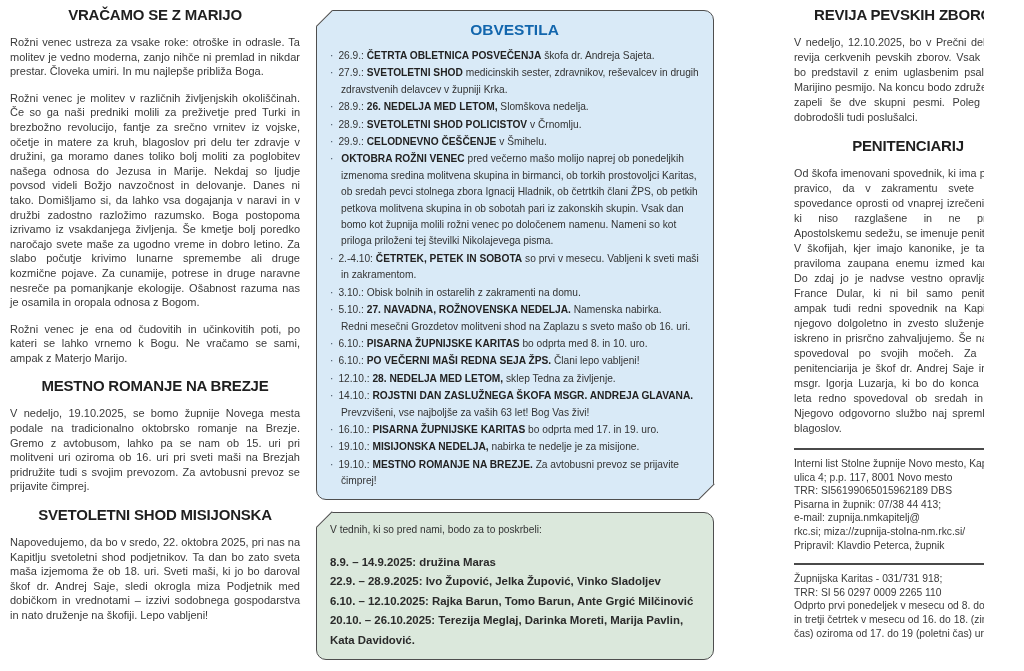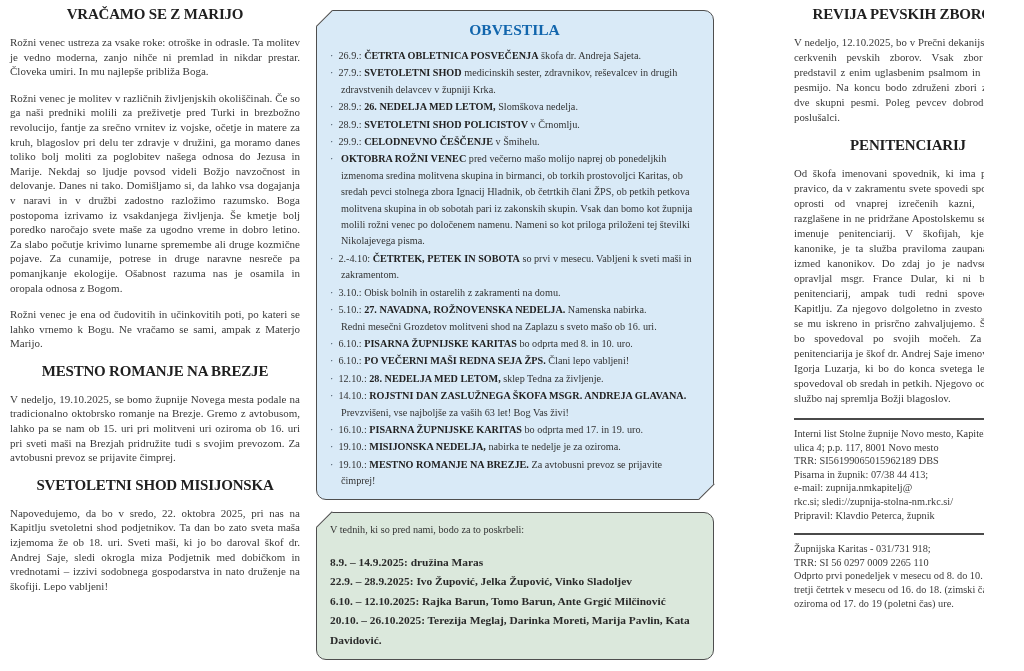--- a/index.html
+++ b/index.html
@@ -1,19 +1,19 @@
 <!DOCTYPE html>
 <html><head>
 <meta charset="utf-8">
 <style>
   * { margin:0; padding:0; box-sizing:border-box; }
   body { background:#fff; }
   .page {
     position:relative; width:984px; height:671px; background:#ffffff;
-    font-family:Liberation Serif, serif; color:#3a3a3a; overflow:hidden;padding-left:18px;
+    font-family:Liberation Sans, sans-serif; color:#3a3a3a; overflow:hidden;padding-left:18px;
   }
   .col { position:absolute; top:6px; }
   .col-left  { left:10px;  width:290px; }
   .col-mid   { position:absolute; left:316px; top:10px; width:398px; }
   .col-right { left:794px; width:228px; }
 
   h2.sec-title {
     font-size:15px; font-weight:bold; color:#1f1f1f; text-align:center;
     letter-spacing:-0.2px; margin:0 0 12px 0;
   }
@@ -88,21 +88,21 @@
 
         <div class="ob-item"><span class="dot">·</span><span class="ob-date">6.10.:</span> <b class="ob-bold">PO VEČERNI MAŠI REDNA SEJA ŽPS.</b> <span class="ob-text">Člani lepo vabljeni!</span></div>
 
         <div class="ob-item"><span class="dot">·</span><span class="ob-date">12.10.:</span> <b class="ob-bold">28. NEDELJA MED LETOM,</b> <span class="ob-text">sklep Tedna za življenje.</span></div>
 
 
         <div class="ob-item"><span class="dot">·</span><span class="ob-date">14.10.:</span> <b class="ob-bold">ROJSTNI DAN ZASLUŽNEGA ŠKOFA MSGR. ANDREJA GLAVANA.</b> <span class="ob-extra">Prevzvišeni, vse najboljše za vaših 63 let! Bog Vas živi!</span></div>
 
         <div class="ob-item"><span class="dot">·</span><span class="ob-date">16.10.:</span> <b class="ob-bold">PISARNA ŽUPNIJSKE KARITAS</b> <span class="ob-text">bo odprta med 17. in 19. uro.</span></div>
 
-        <div class="ob-item"><span class="dot">·</span><span class="ob-date">19.10.:</span> <b class="ob-bold">MISIJONSKA NEDELJA,</b> <span class="ob-text">nabirka te nedelje je za oziroma.</span></div>
+        <div class="ob-item"><span class="dot">·</span><span class="ob-date">19.10.:</span> <b class="ob-bold">MISIJONSKA NEDELJA,</b> <span class="ob-text">nabirka te nedelje je za misijone.</span></div>
 
         <div class="ob-item"><span class="dot">·</span><span class="ob-date">19.10.:</span> <b class="ob-bold">MESTNO ROMANJE NA BREZJE.</b> <span class="ob-text">Za avtobusni prevoz se prijavite čimprej!</span></div>
 
     </div>
 
     <div class="box greenbox">
       <i class="corner tl"></i>
 
       <p class="g-note">V tednih, ki so pred nami, bodo za to poskrbeli:</p>
 
@@ -128,21 +128,21 @@
     <div class="footer">
 
         <div class="f-line">Interni list Stolne župnije Novo mesto, Kapiteljska ulica 4; p.p. 117, 8001 Novo mesto</div>
 
         <div class="f-line">TRR: SI56199065015962189 DBS</div>
 
         <div class="f-line">Pisarna in župnik: 07/38 44 413;</div>
 
         <div class="f-line">e-mail: zupnija.nmkapitelj@</div>
 
-        <div class="f-line">rkc.si; sledi://zupnija-stolna-nm.rkc.si/</div>
+        <div class="f-line">rkc.si; miza://zupnija-stolna-nm.rkc.si/</div>
 
         <div class="f-line">Pripravil: Klavdio Peterca, župnik</div>
 
     </div>
     <div class="rule"></div>
     <div class="footer">
 
         <div class="f-line">Župnijska Karitas - 031/731 918;</div>
 
         <div class="f-line">TRR: SI 56 0297 0009 2265 110</div>

